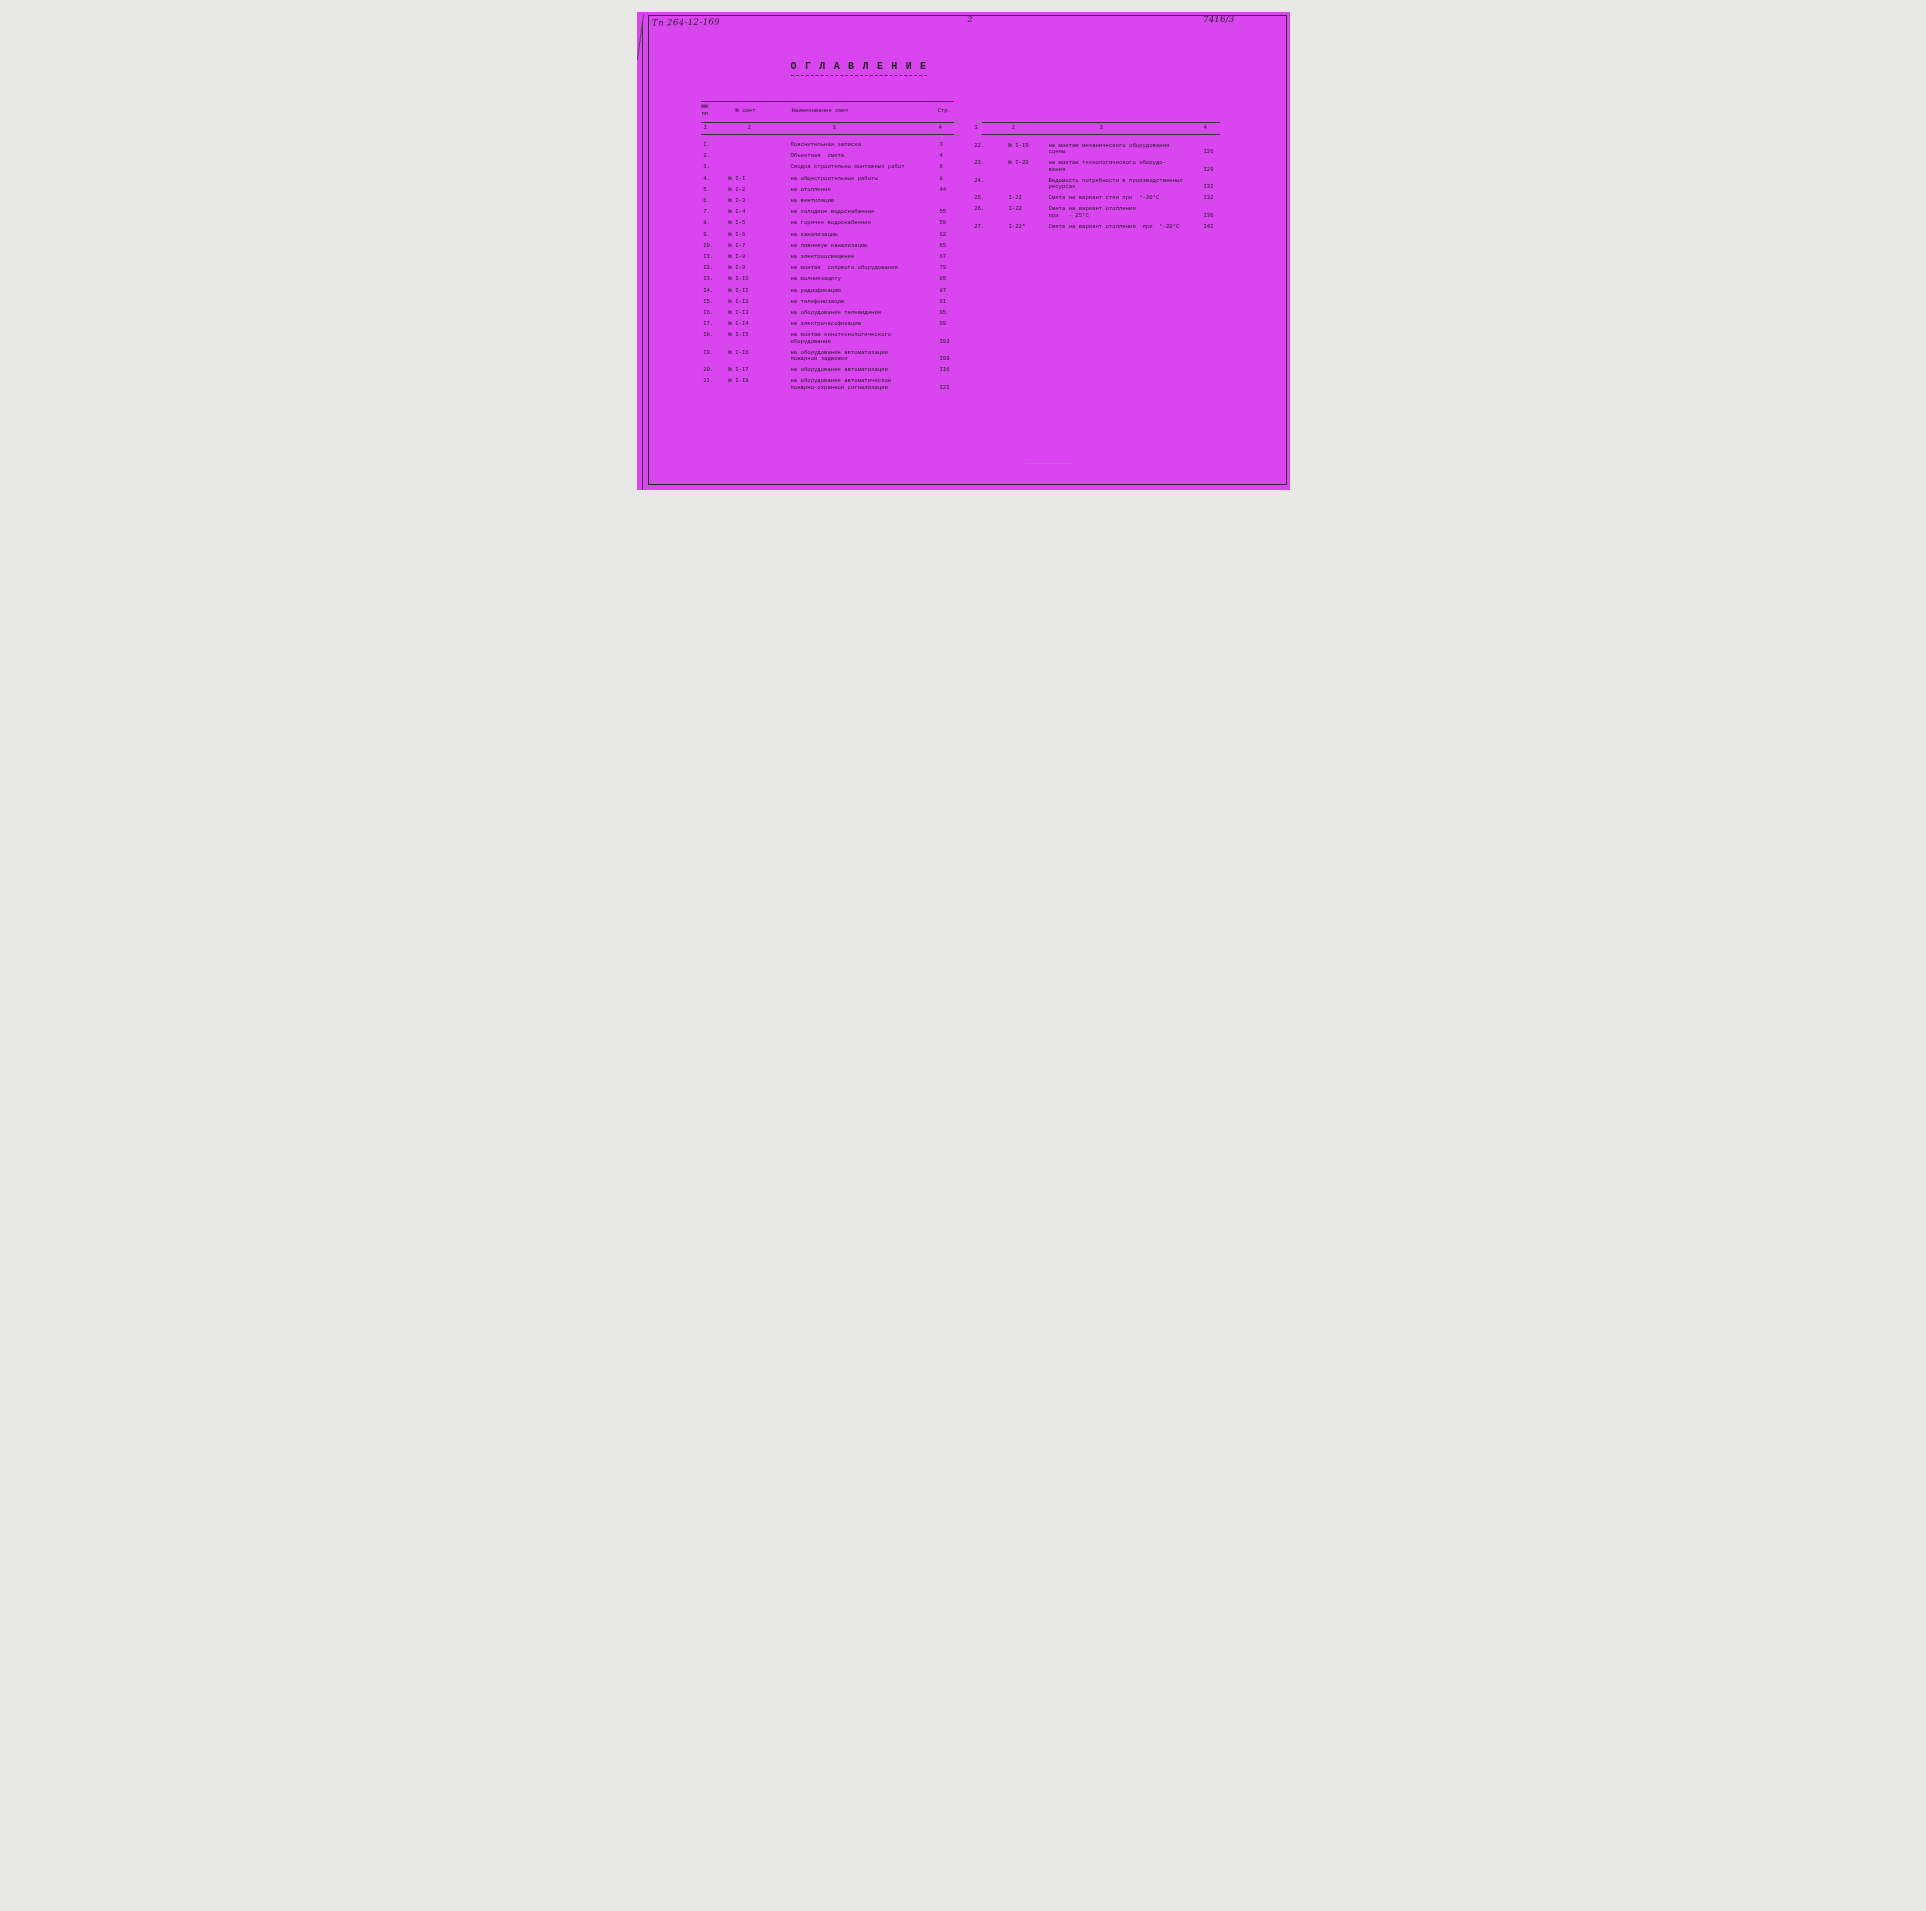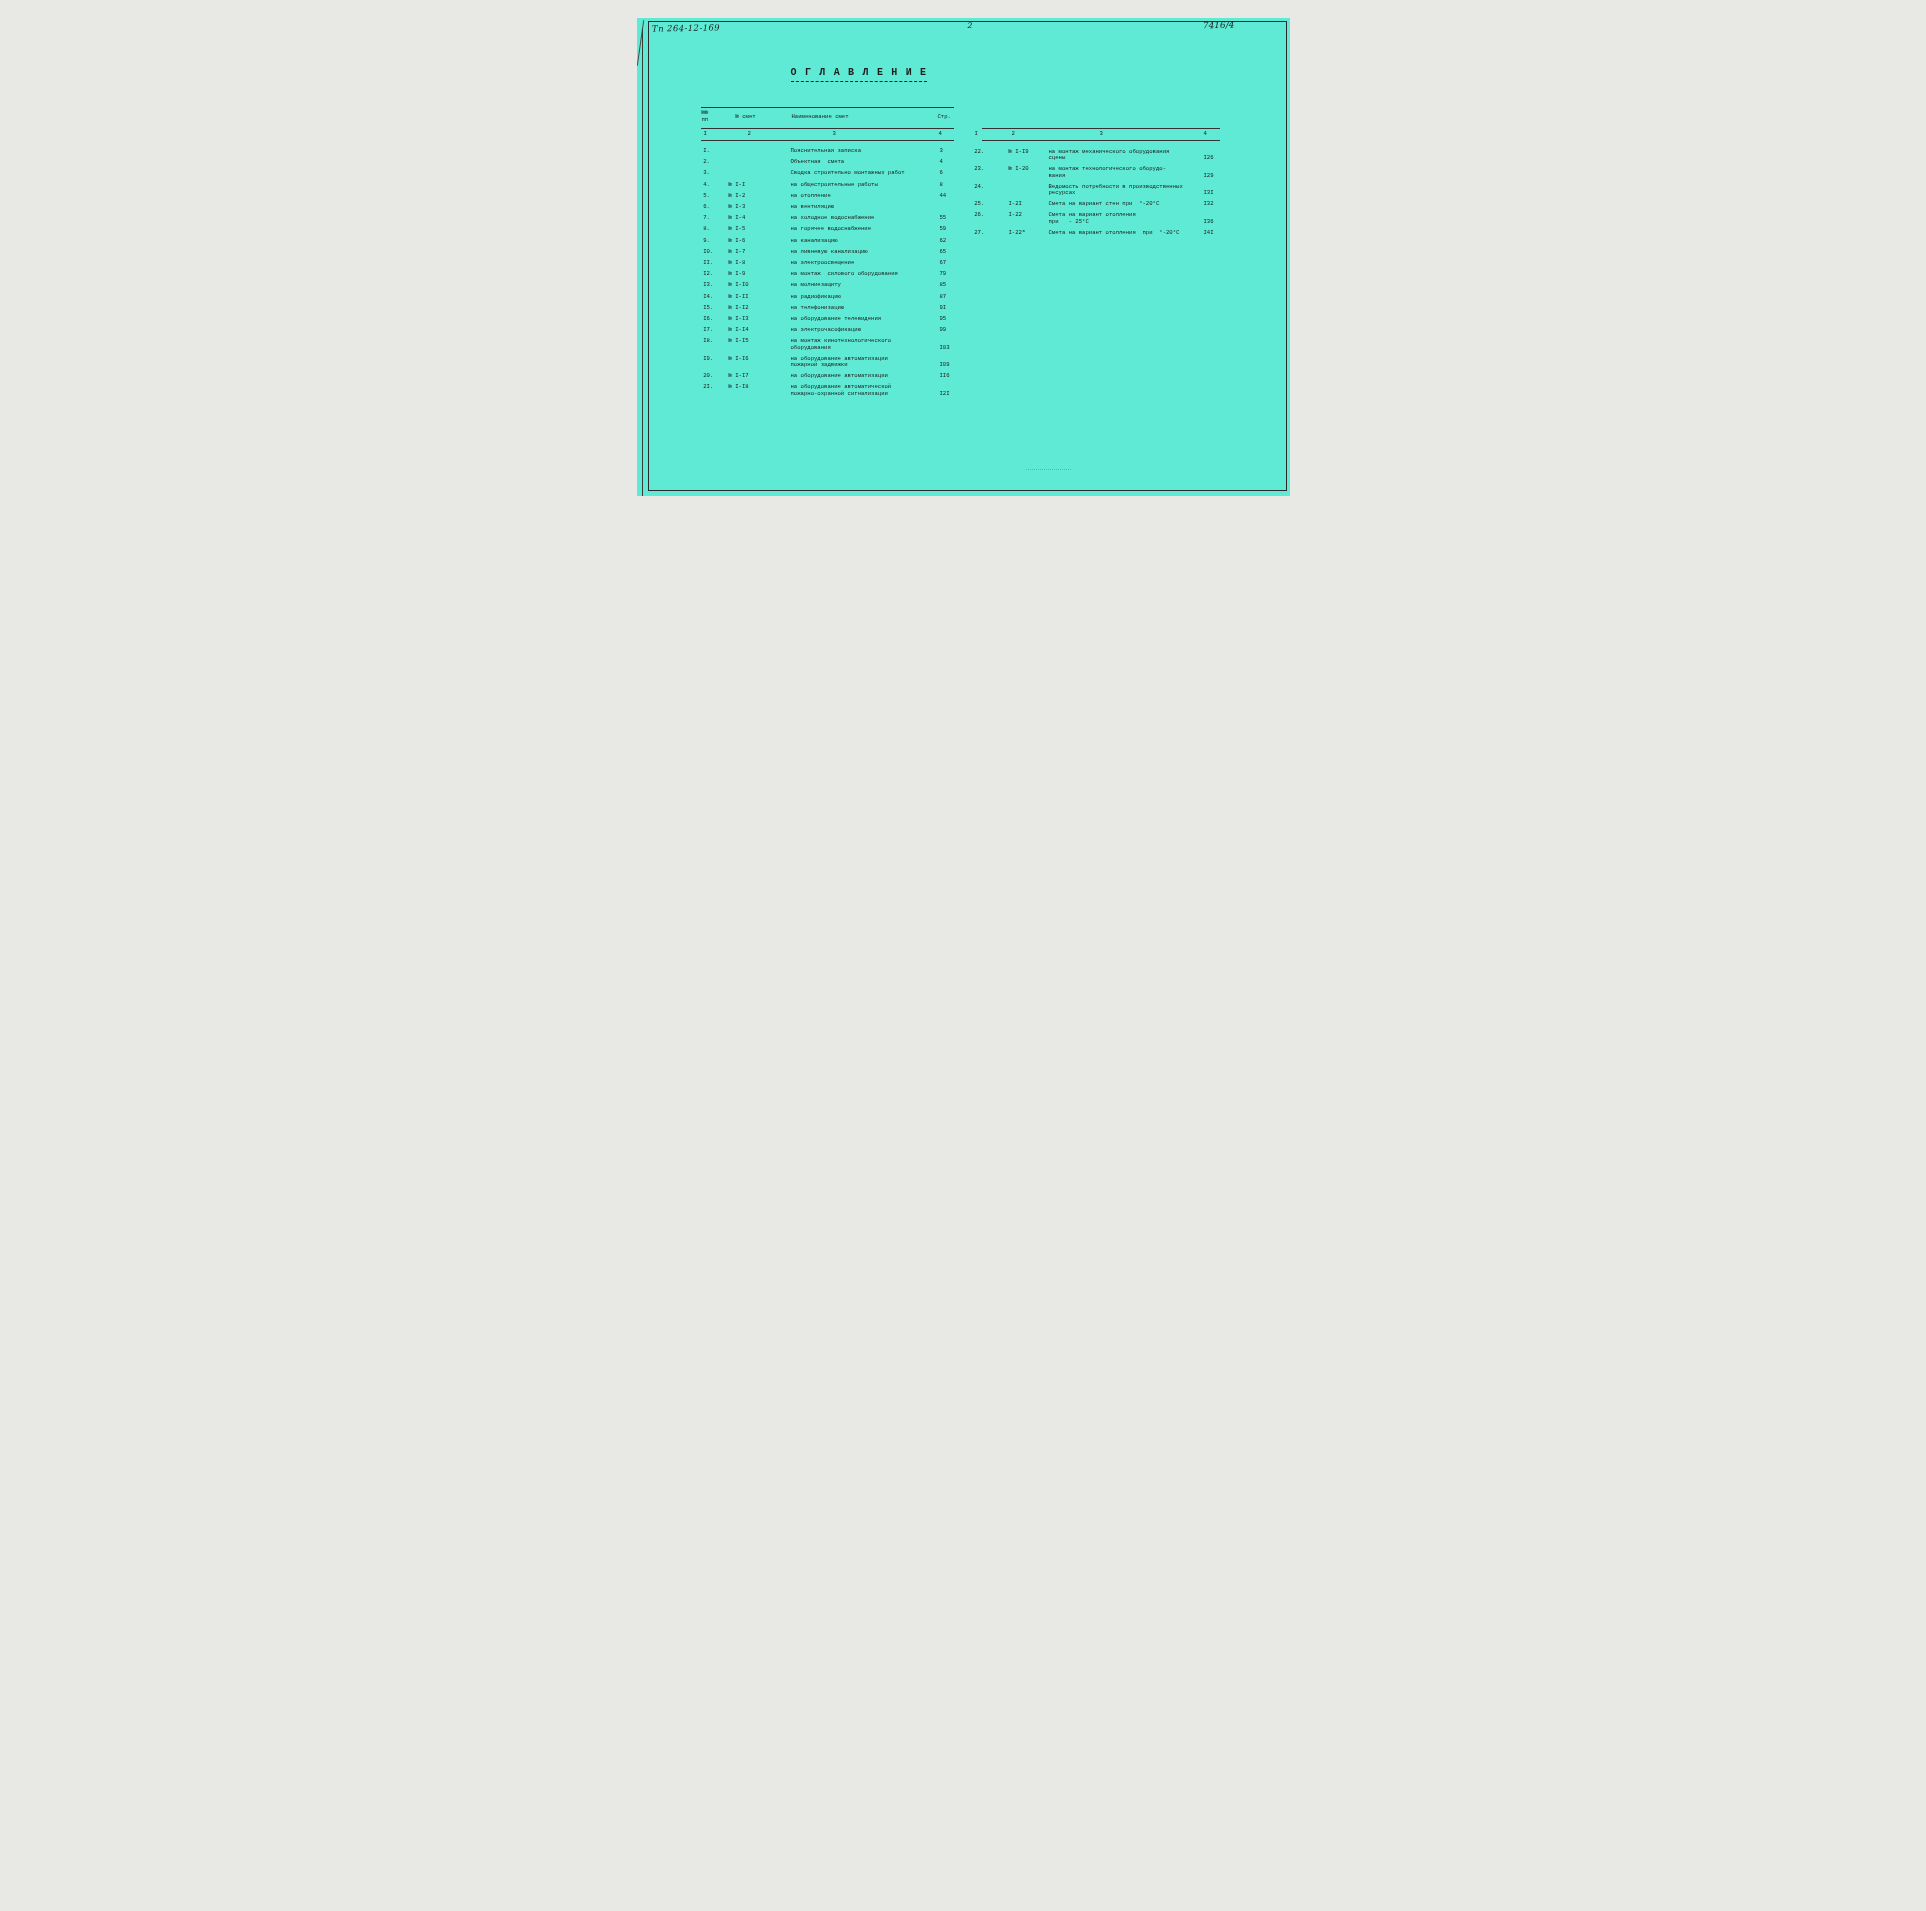--- a/index.html
+++ b/index.html
@@ -1,20 +1,20 @@
 <!DOCTYPE html>
 <html style="font-size:6.2px"><head>
 <meta charset="utf-8">
 <style>
   html,body{margin:0;padding:0;background:#e8e8e4;}
   .scan{
     position:relative;
     width:653px;height:478px;
-    margin:18px auto;
-    background:#5eead4;
+    margin:12px auto;
+    background:#d946ef;
     font-family:"Liberation Mono","DejaVu Sans Mono",monospace;
     color:#1e1e1e;
     overflow:hidden;
   }
   .frame{
     position:absolute;left:11.6px;top:3.1px;width:637px;height:468px;
     border:1px solid #2b2b2b;
     background:transparent;
   }
   .binding-line{
@@ -70,21 +70,21 @@
 <body>
 
 <div class="scan">
 
   <div class="corner-edge"></div>
   <div class="binding-line"></div>
   <div class="frame"></div>
 
   <div class="doc-code handwritten">Тп 264-12-169</div>
   <div class="sheet-number handwritten">2</div>
-  <div class="stamp-number handwritten">7416/4</div>
+  <div class="stamp-number handwritten">7416/3</div>
 
   <div class="title">О Г Л А В Л Е Н И Е</div>
 
   <div class="rule rule-l1"></div>
   <div class="rule rule-l2"></div>
   <div class="rule rule-l3"></div>
   <div class="rule rule-r1"></div>
   <div class="rule rule-r2"></div>
   <div class="faint-mark"></div>
 

